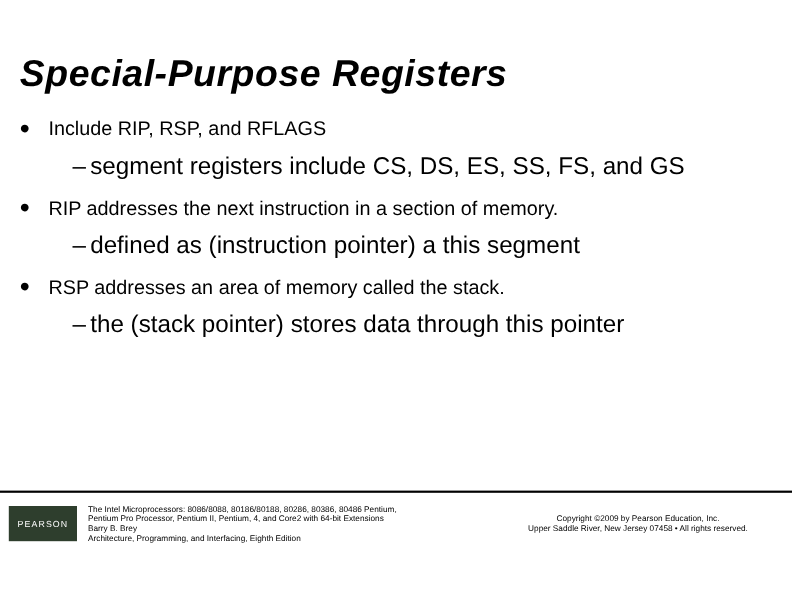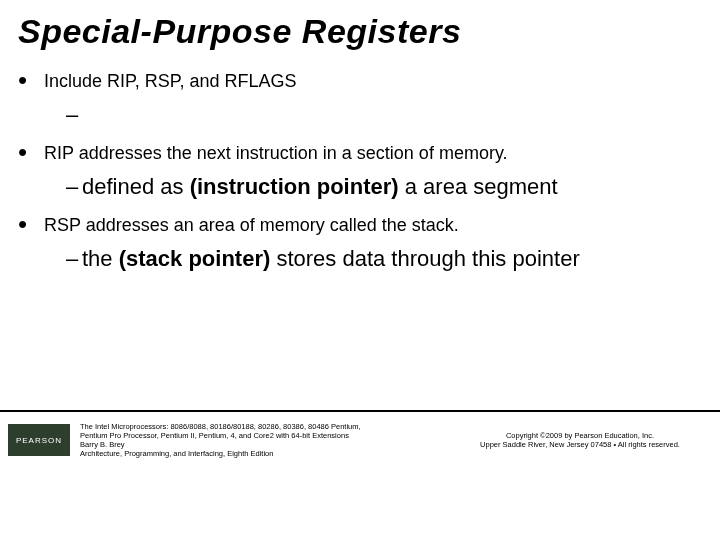--- a/index.html
+++ b/index.html
@@ -1,61 +1,62 @@
 <!DOCTYPE html>
 <html><head>
 <meta charset="utf-8">
 <style>
   * { margin: 0; padding: 0; box-sizing: border-box; }
   html, body { width: 720px; height: 540px; background: #fff; font-family: Arial, Helvetica, sans-serif; }
-  .slide { width: 720px; height: 468px; position: relative; padding: 12px 18px 0 18px; }
+  .slide { width: 720px; height: 468px; position: relative; padding: 12px 18px 0 18px; margin-top: 36px; }
   .title { font-size: 34px; font-weight: bold; font-style: italic; letter-spacing: 0.5px; margin-bottom: 14px; }
   ul.top { list-style: none; padding-left: 0; }
   ul.top > li { margin-bottom: 8px; }
   .b1 { display: flex; align-items: flex-start; }
   .b1 .bullet { font-size: 26px; line-height: 30px; width: 26px; flex-shrink: 0; }
   .b1 .text { font-size: 18px; line-height: 32px; }
   .sub { padding-left: 48px; margin-top: 4px; margin-bottom: 8px; }
   .sub .s1 { display: flex; align-items: flex-start; }
   .sub .dash { font-size: 22px; line-height: 28px; width: 16px; flex-shrink: 0; }
   .sub .subtext { font-size: 22px; line-height: 28px; }
   .footer { position: absolute; left: 0; bottom: 0; width: 720px; height: 58px; border-top: 2px solid #000; display: flex; align-items: center; }
   .logo { width: 62px; height: 32px; background: #2e3e2d; color: #fff; font-size: 8px; letter-spacing: 1px; display: flex; align-items: center; justify-content: center; margin-left: 8px; flex-shrink: 0; }
   .booktitle { font-size: 7.5px; line-height: 9px; margin-left: 10px; flex: 1; }
   .copyright { font-size: 7.5px; line-height: 9px; text-align: center; margin-right: 10px; width: 260px; }
-  b { font-weight: bold; }
+  b { font-weight: normal; }
 </style>
 </head>
 <body>
 
 <div class="slide">
   <h1 class="title">Special-Purpose Registers</h1>
 
   <ul class="top">
     <li>
       <div class="b1">
         <span class="bullet">•</span>
         <span class="text">Include RIP, RSP, and RFLAGS</span>
       </div>
       <div class="sub">
         <div class="s1">
           <span class="dash">–</span>
+          <span class="subtext">segment registers include CS, DS, ES, SS, FS, and GS</span>
         </div>
       </div>
     </li>
 
     <li>
       <div class="b1">
         <span class="bullet">•</span>
         <span class="text">RIP addresses the next instruction in a section of memory.</span>
       </div>
       <div class="sub">
         <div class="s1">
           <span class="dash">–</span>
-          <span class="subtext"><span>defined as </span><b>(instruction pointer)</b><span> a area segment</span></span>
+          <span class="subtext"><span>defined as </span><b>(instruction pointer)</b><span> a this segment</span></span>
         </div>
       </div>
     </li>
 
     <li>
       <div class="b1">
         <span class="bullet">•</span>
         <span class="text">RSP addresses an area of memory called the stack.</span>
       </div>
       <div class="sub">

